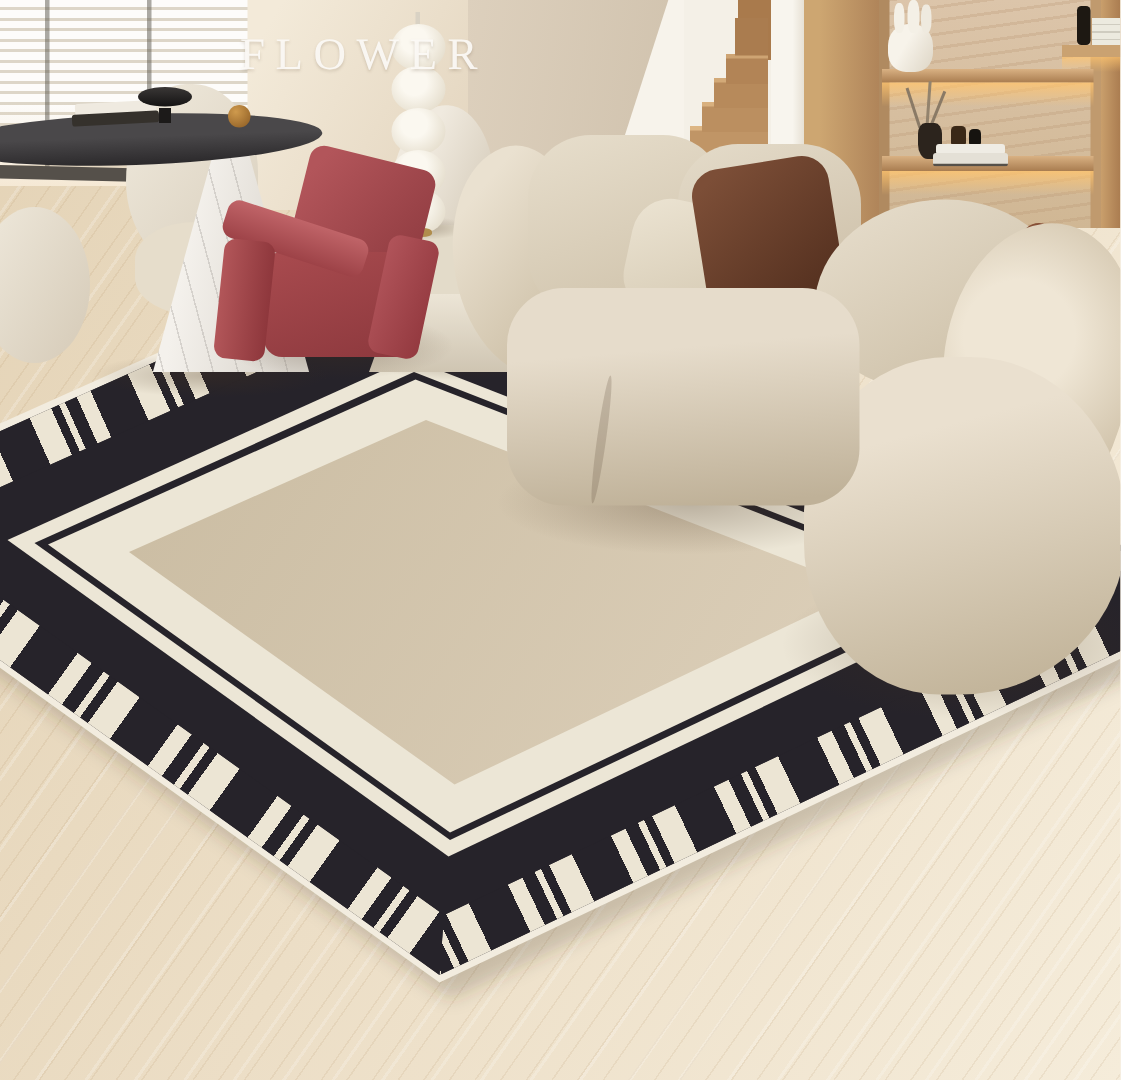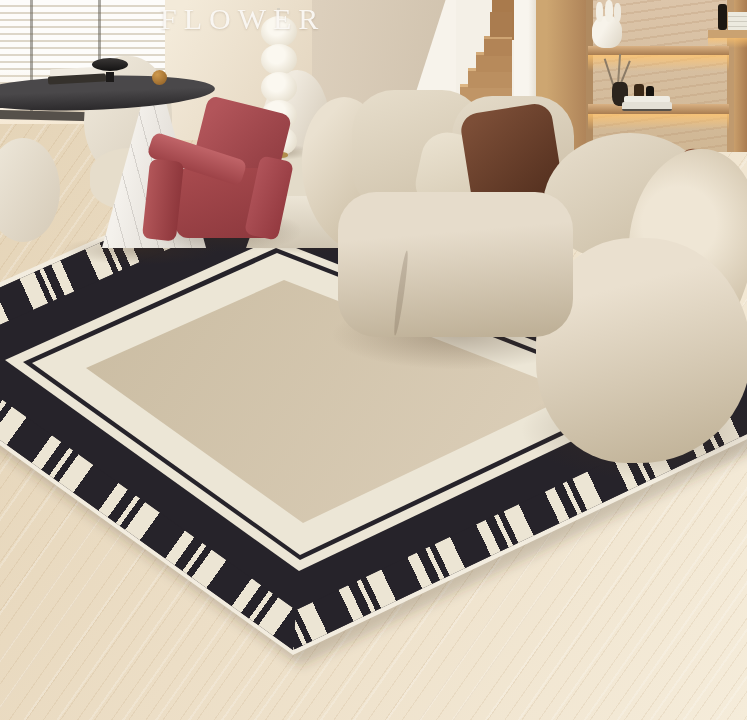--- a/index.html
+++ b/index.html
@@ -200,17 +200,17 @@
   <div class="abs" style="left:452px;top:96px;width:122px;height:112px;border-radius:40px;background:linear-gradient(160deg,#e4dbc9,#cabca4);"></div>
   <div class="abs" style="left:418px;top:136px;width:88px;height:78px;border-radius:26px;transform:rotate(12deg);background:linear-gradient(150deg,#ece4d3,#d2c6ae);"></div>
   <div class="abs" style="left:466px;top:108px;width:92px;height:100px;border-radius:18px;transform:rotate(-9deg);background:linear-gradient(145deg,#7c4e37 10%,#54301f 90%);"></div>
   <div class="abs" style="left:543px;top:133px;width:175px;height:132px;border-radius:50% 50% 45% 55%/55% 60% 40% 45%;background:linear-gradient(150deg,#e8dfce,#c7b99f);"></div>
   <div class="abs" style="left:672px;top:155px;width:62px;height:58px;border-radius:12px;transform:rotate(24deg);background:linear-gradient(140deg,#8a5238,#5a3322);"></div>
   <div class="abs" style="left:628px;top:148px;width:126px;height:205px;border-radius:52% 48% 42% 58%/45% 40% 58% 55%;transform:rotate(8deg);background:radial-gradient(circle at 38% 38%,#efe6d5 25%,#cfc1a8 70%,#b3a58b 95%);"></div>
   <div class="abs" style="left:536px;top:238px;width:215px;height:225px;border-radius:48% 52% 55% 45%/50% 55% 52% 48%;background:linear-gradient(165deg,#eae0cf 25%,#c3b59b 90%);"></div>
   <div class="abs" style="left:338px;top:192px;width:235px;height:145px;border-radius:38px;background:linear-gradient(175deg,#e6dccb 30%,#bfb198 95%);"></div>
   <div class="abs" style="left:398px;top:250px;width:6px;height:86px;border-radius:50%;transform:rotate(8deg);background:rgba(90,75,55,.22);"></div>
 
-  <div id="watermark" class="abs" style="left:160px;top:2px;">
+  <div id="watermark" class="abs" style="left:160px;top:20px;">
     <span>FLOWER</span>
   </div>
 
 </div>
 
 </body></html>

